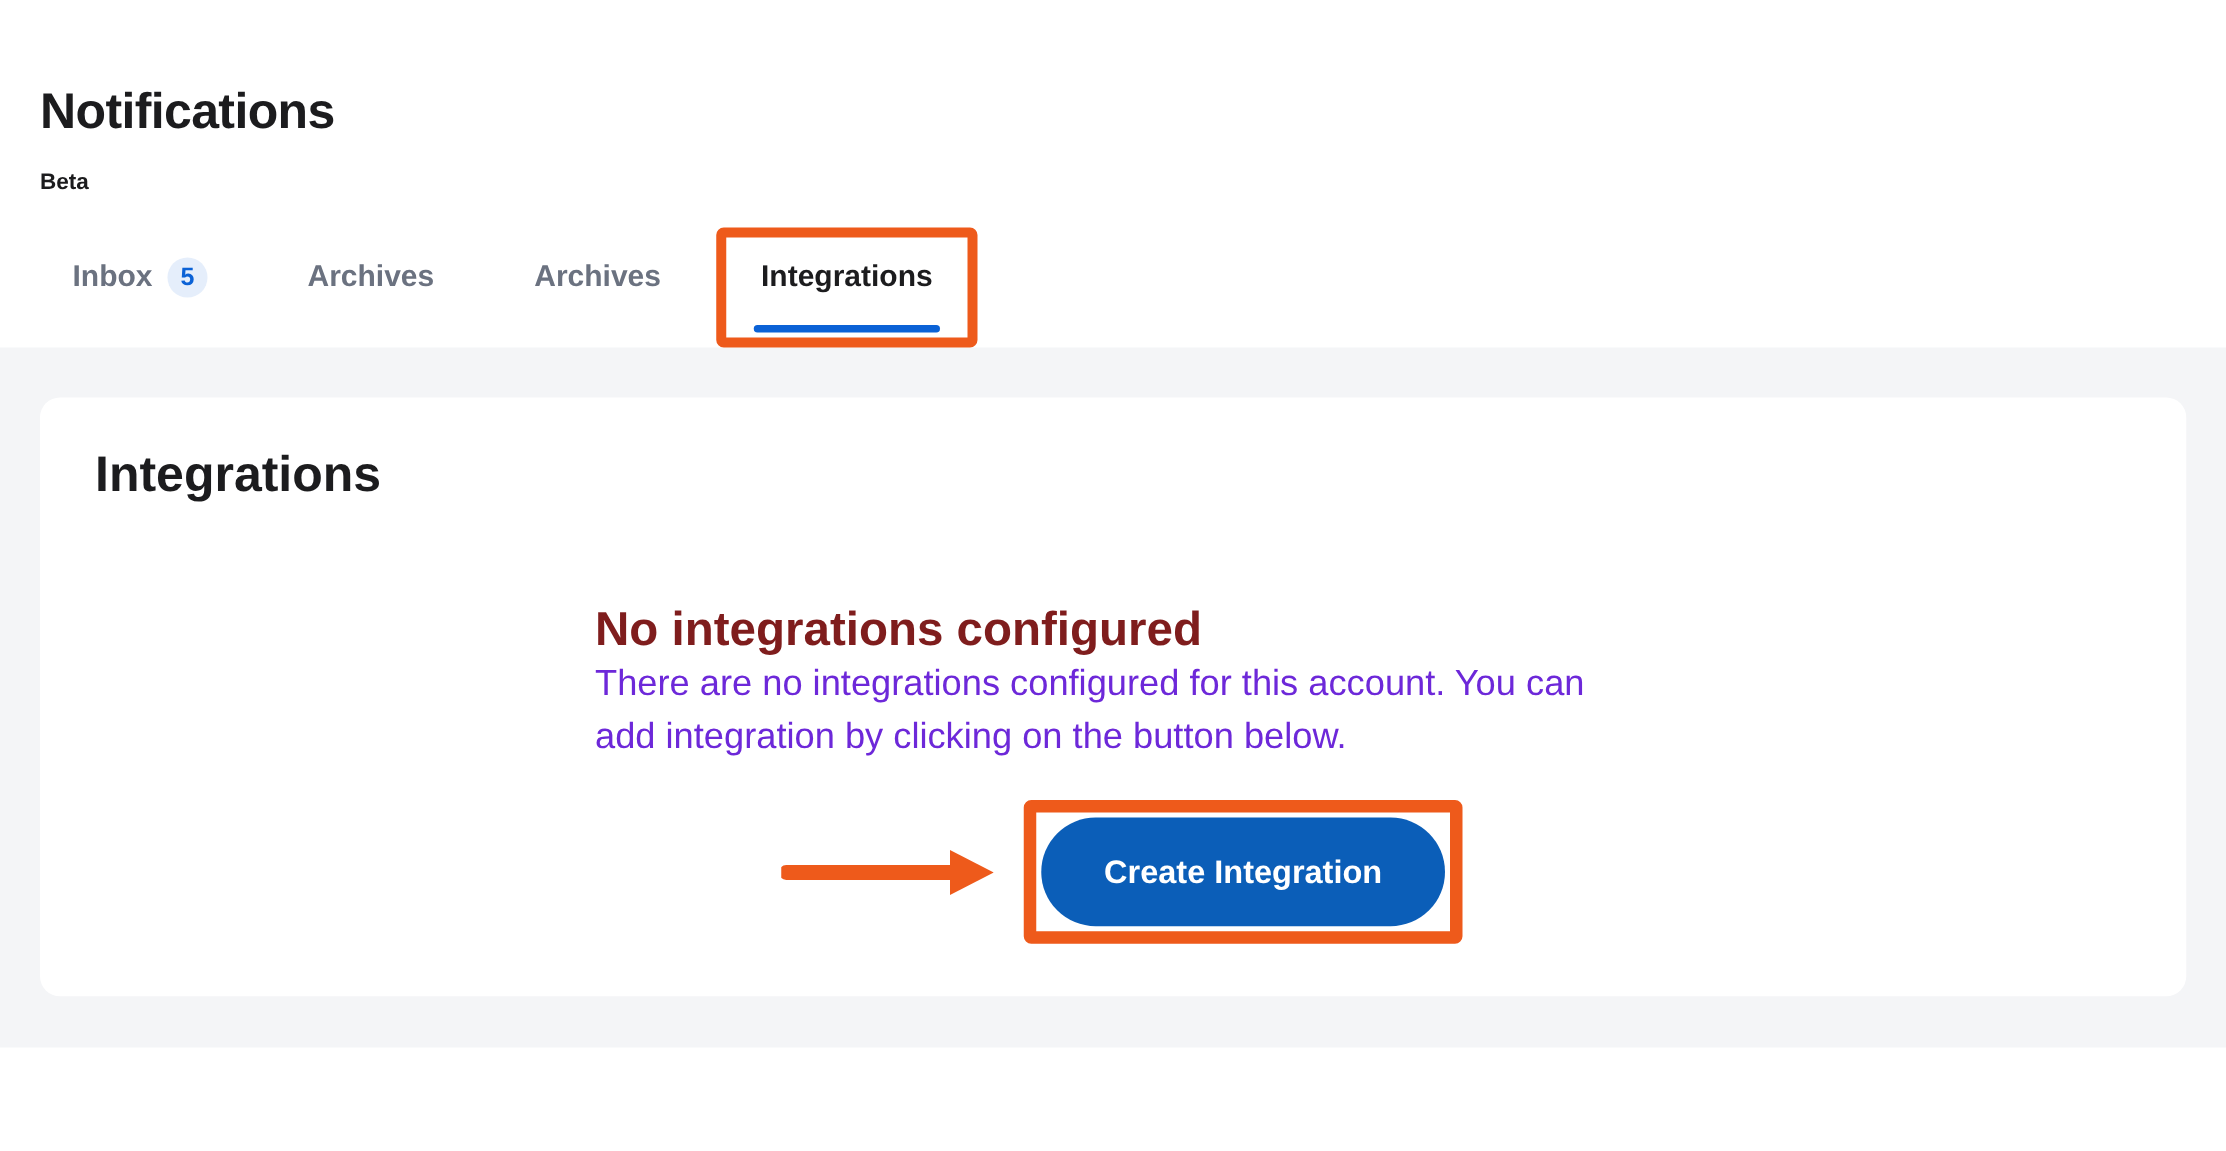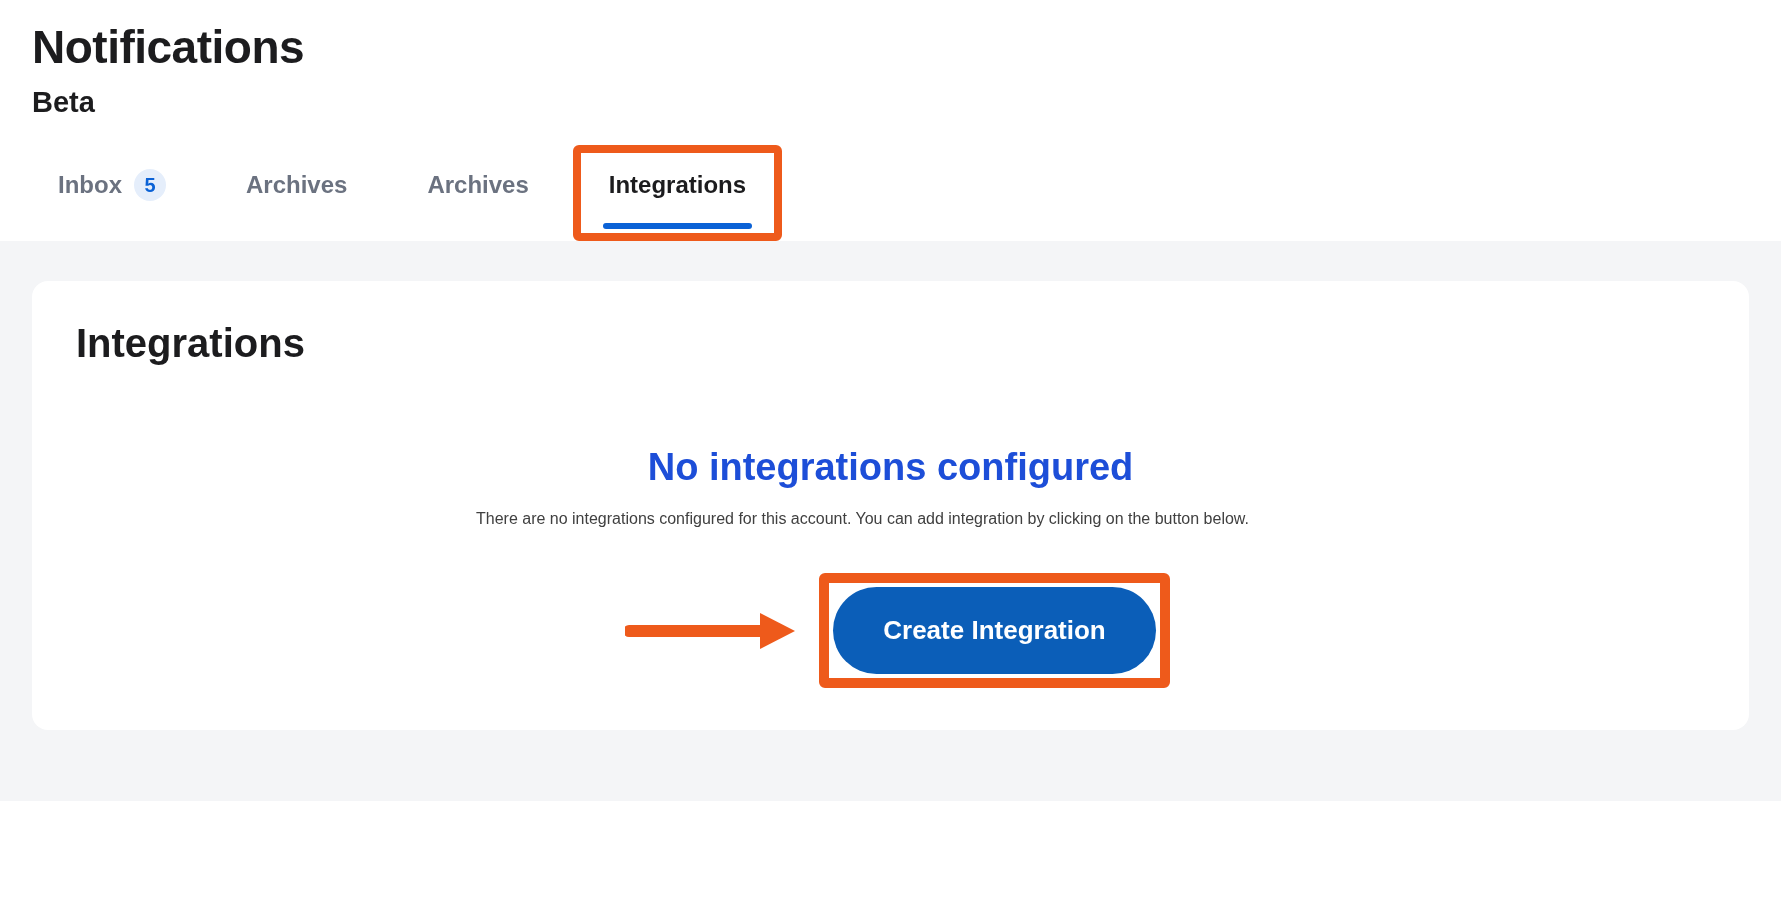--- a/index.html
+++ b/index.html
@@ -12,30 +12,31 @@
       background: #ffffff;
       color: #1c1c1e;
       width: 1781px;
       height: 921px;
       overflow: hidden;
     }
     .page-header {
       padding: 20px 32px 0 32px;
     }
     .page-title {
-      font-size: 46px;
+      font-size: 40px;
       font-weight: 700;
       color: #1c1c1e;
       letter-spacing: -0.5px;
+      margin-top: 47px;
     }
     .page-subtitle {
-      font-size: 29px;
-      font-weight: 700;
-      color: #1c1c1e;
-      margin-top: 12px;
+      font-size: 18px;
+      font-weight: 700;
+      color: #1c1c1e;
+      margin-top: 23px;
     }
     .tabs {
       display: flex;
       gap: 68px;
       margin-top: 40px;
       padding: 0 20px;
       position: relative;
     }
     .tab {
       display: flex;
@@ -97,30 +98,29 @@
       color: #1c1c1e;
     }
     .empty-state {
       margin-top: 80px;
       text-align: left;
       padding: 0 400px 0 400px;
     }
     .empty-title {
       font-size: 38px;
       font-weight: 700;
-      color: #1d4ed8;
-      text-align: center;
-      margin-bottom: 18px;
+      color: #7f1d1d;
+      text-align: left;
     }
     .empty-desc {
-      font-size: 16px;
+      font-size: 29px;
       font-weight: 400;
-      color: #404040;
+      color: #6d28d9;
       line-height: 1.45;
-      margin-bottom: 57px;
+      margin-bottom: 44px;
     }
     .action-row {
       display: flex;
       align-items: center;
       justify-content: center;
       gap: 38px;
       position: relative;
     }
     .arrow-svg {
       width: 170px;

